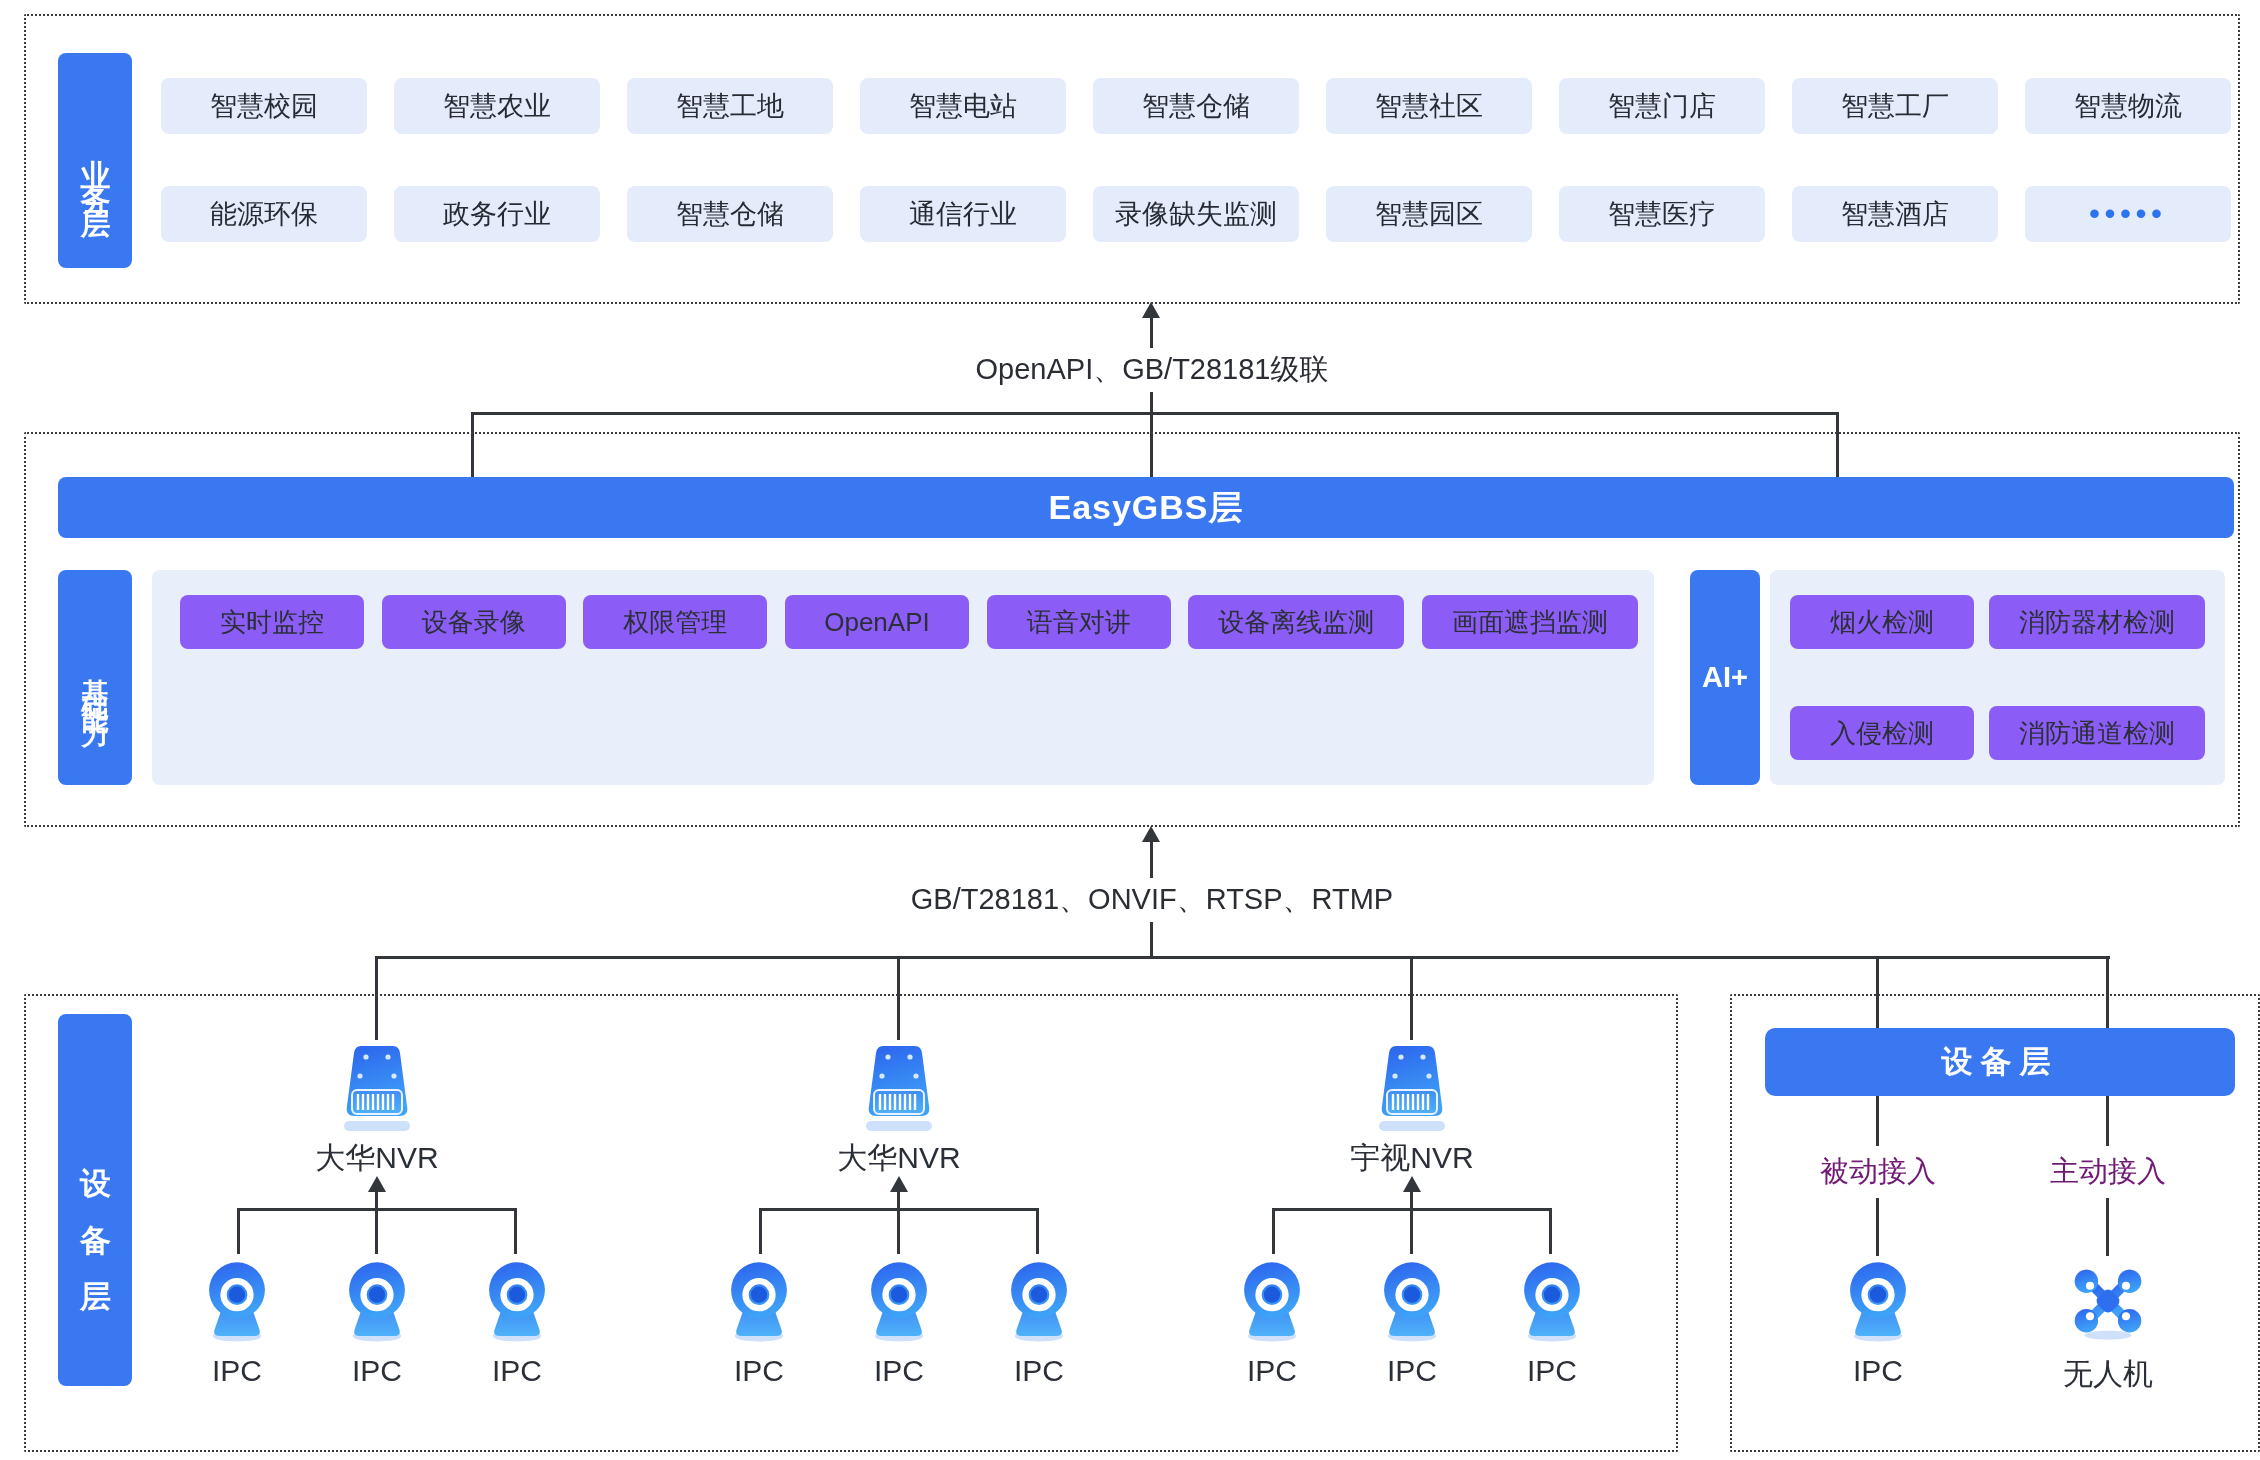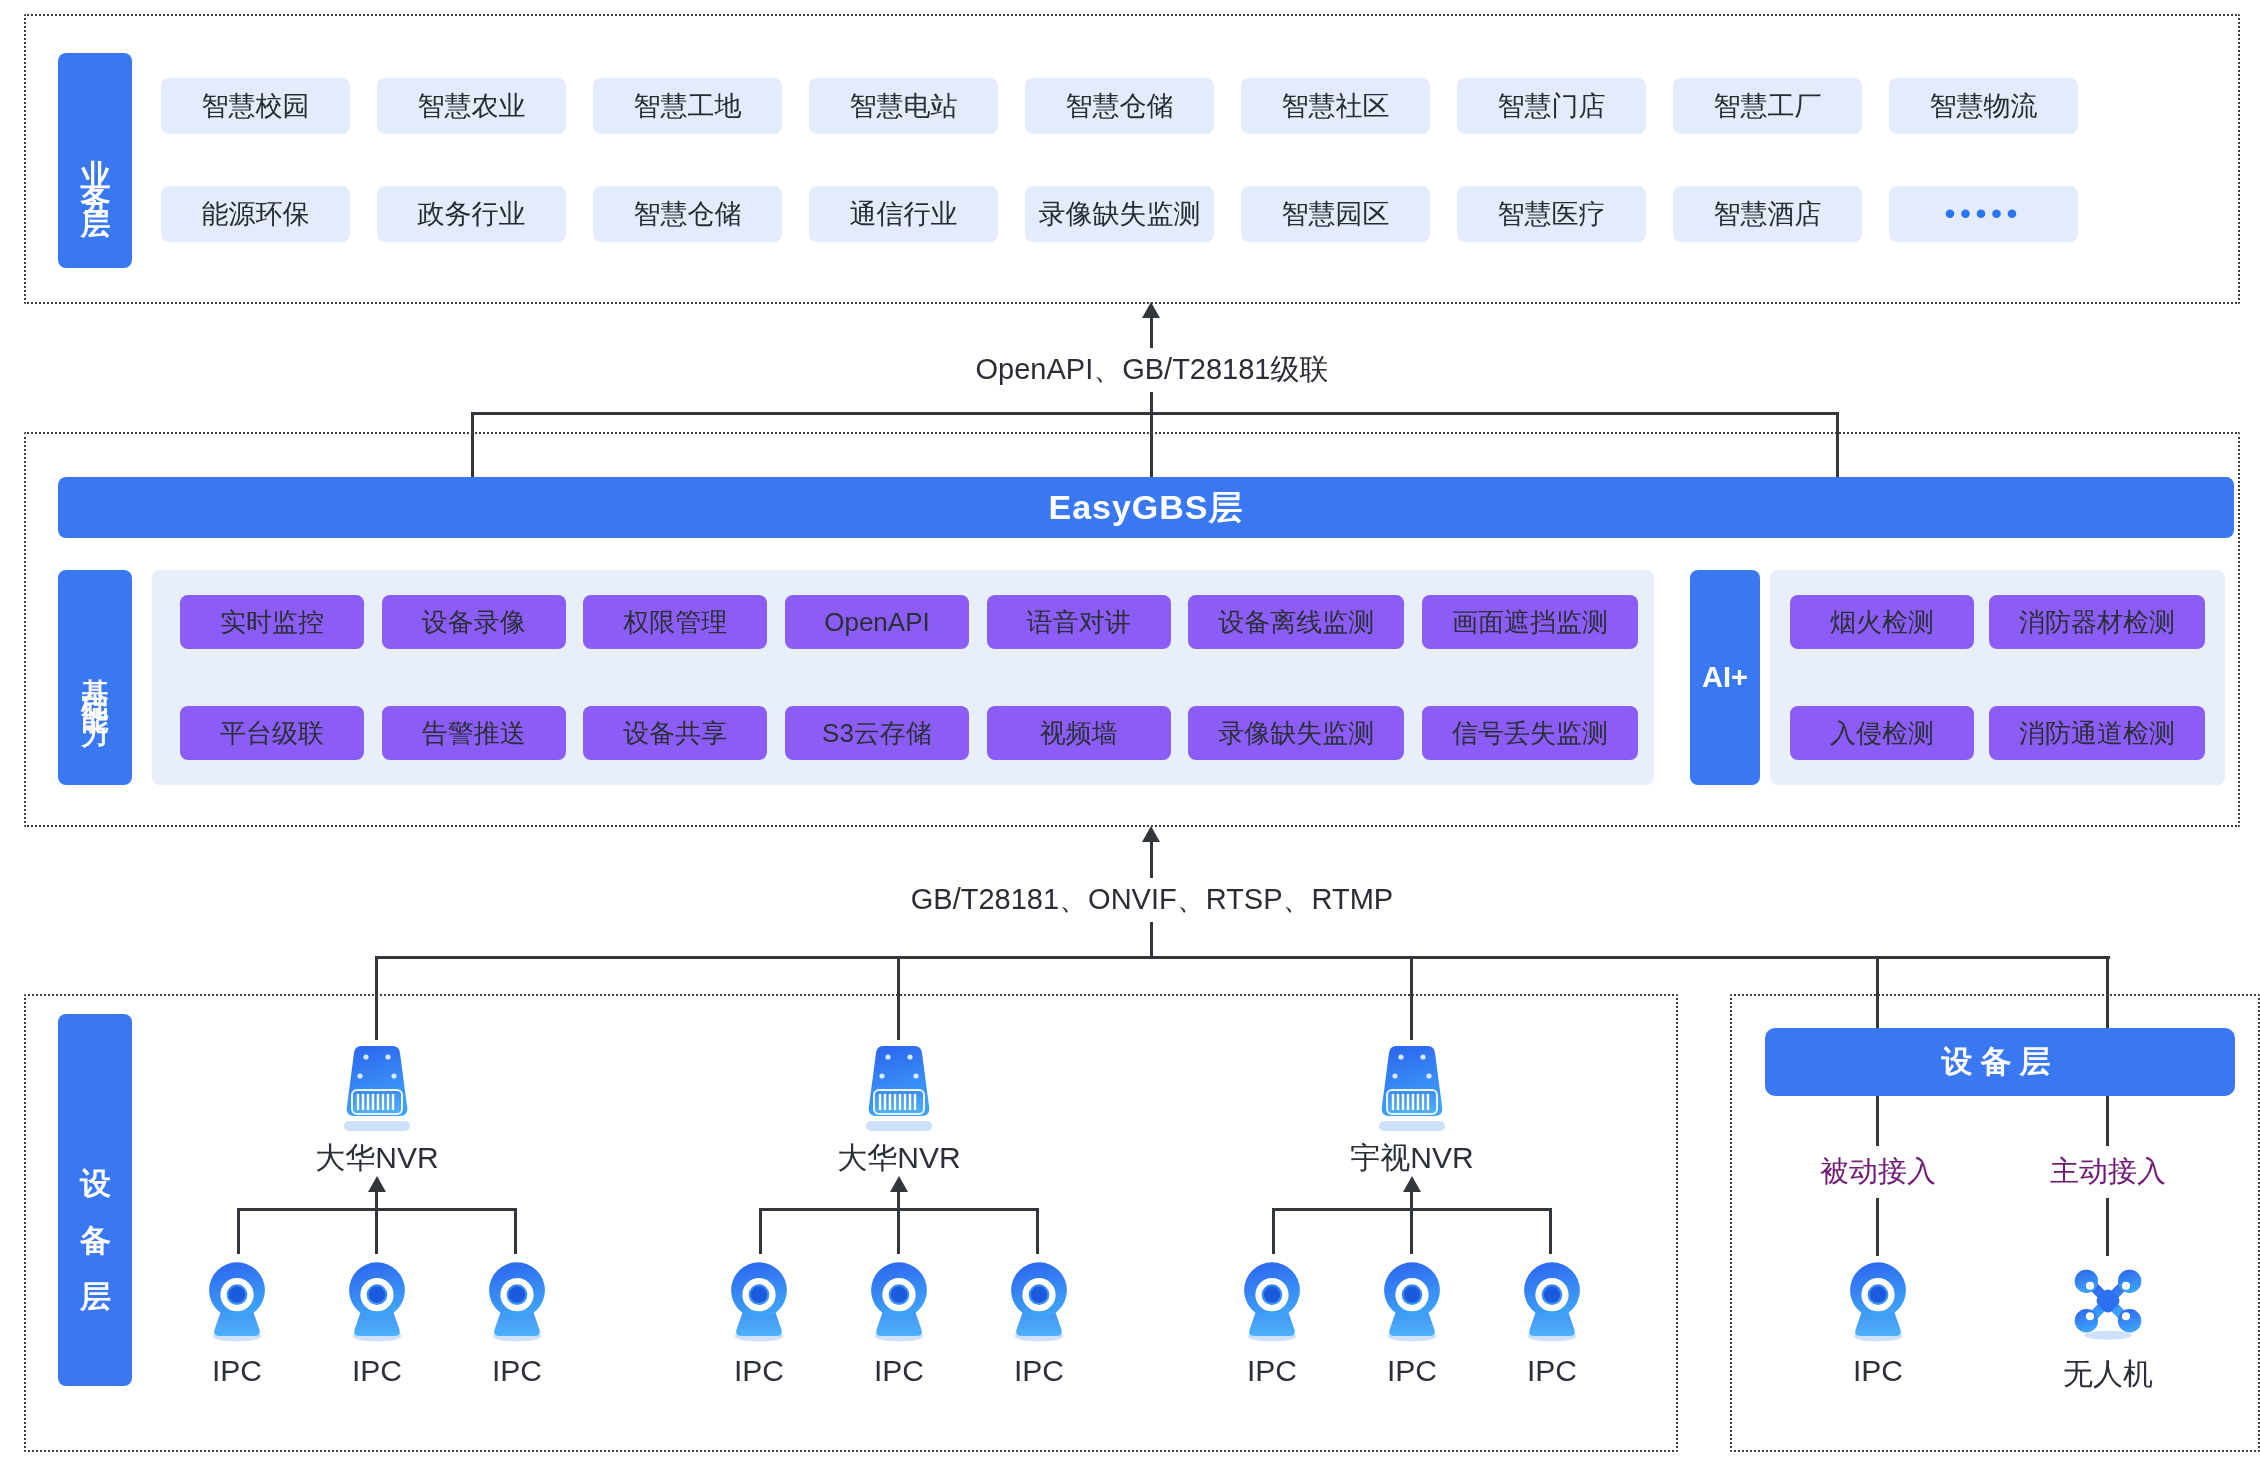--- a/index.html
+++ b/index.html
@@ -12,21 +12,21 @@
   
   .vtag{position:absolute;background:#3a78f2;border-radius:8px;display:flex;align-items:center;justify-content:center;color:#fff;}
   .vtext{writing-mode:vertical-rl;text-orientation:upright;font-weight:bold;}
   .vt3a{font-size:30px;letter-spacing:26px;padding-top:26px;}
   .vt4{font-size:27px;letter-spacing:14px;padding-top:14px;}
   .vt3b{font-size:31px;letter-spacing:58px;padding-top:58px;}
   .httext{font-size:29px;font-weight:bold;}
 
   
   .tagrow{position:absolute;display:flex;gap:27px;}
-  .tag{width:189px;height:56px;background:#e4ecfc;border-radius:8px;display:flex;align-items:center;justify-content:center;font-size:27px;font-weight:500;color:#272b33;}
+  .tag{width:206px;height:56px;background:#e4ecfc;border-radius:8px;display:flex;align-items:center;justify-content:center;font-size:27px;font-weight:500;color:#272b33;}
   .tag-dots{color:#2b74f0;font-size:30px;font-weight:bold;letter-spacing:5px;}
 
   
   .bluebar{position:absolute;background:#3a78f2;border-radius:8px;display:flex;align-items:center;justify-content:center;color:#fff;font-size:34px;font-weight:bold;letter-spacing:1px;}
   .bluebar2{position:absolute;background:#3a78f2;border-radius:10px;display:flex;align-items:center;justify-content:center;color:#fff;font-size:31px;font-weight:bold;letter-spacing:8px;}
 
   
   .panel{position:absolute;background:#e9eefb;border-radius:8px;}
   .caprow{position:absolute;display:flex;justify-content:space-between;height:54px;}
   .wtag{min-width:184px;padding:0 30px;height:54px;background:#8b5cf6;border-radius:8px;display:flex;align-items:center;justify-content:center;font-size:26px;font-weight:500;color:#2b2f38;box-sizing:border-box;}
@@ -104,29 +104,20 @@
   </div>
   <div class="panel" style="left:152px;top:570px;width:1502px;height:215px">
     <div class="caprow" style="left:28px;right:16px;top:25px">
       <div class="wtag">实时监控</div>
       <div class="wtag">设备录像</div>
       <div class="wtag">权限管理</div>
       <div class="wtag">OpenAPI</div>
       <div class="wtag">语音对讲</div>
       <div class="wtag">设备离线监测</div>
       <div class="wtag">画面遮挡监测</div>
-    </div>
-    <div class="caprow" style="left:28px;right:16px;top:136px">
-      <div class="wtag">平台级联</div>
-      <div class="wtag">告警推送</div>
-      <div class="wtag">设备共享</div>
-      <div class="wtag">S3云存储</div>
-      <div class="wtag">视频墙</div>
-      <div class="wtag">录像缺失监测</div>
-      <div class="wtag">信号丢失监测</div>
     </div>
   </div>
   <div class="vtag" style="left:1690px;top:570px;width:70px;height:215px">
     <span class="httext">AI+</span>
   </div>
   <div class="panel" style="left:1770px;top:570px;width:455px;height:215px">
     <div class="caprow" style="left:20px;right:20px;top:25px">
       <div class="wtag">烟火检测</div>
       <div class="wtag">消防器材检测</div>
     </div>

